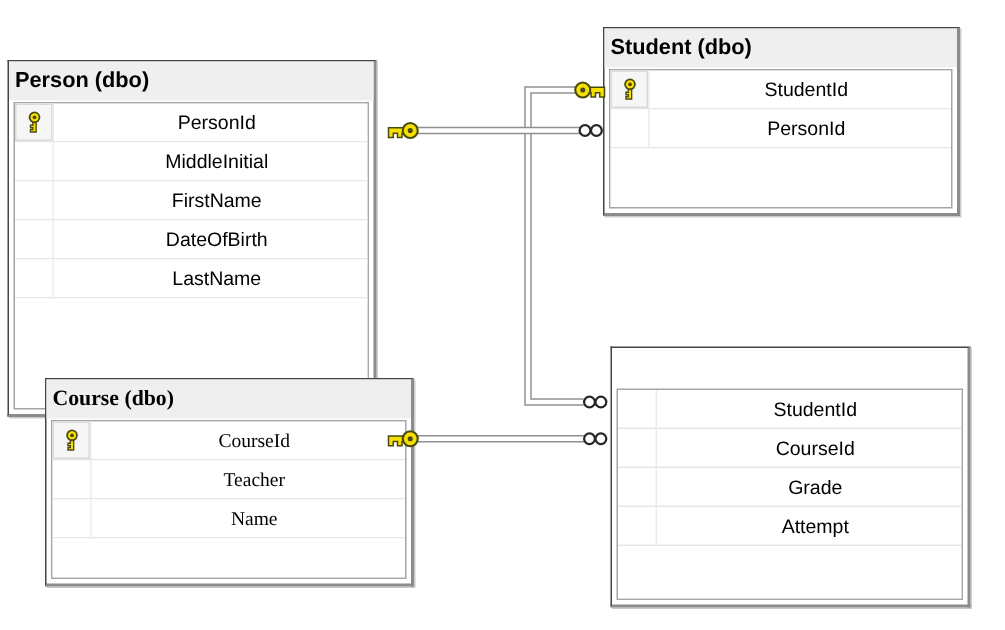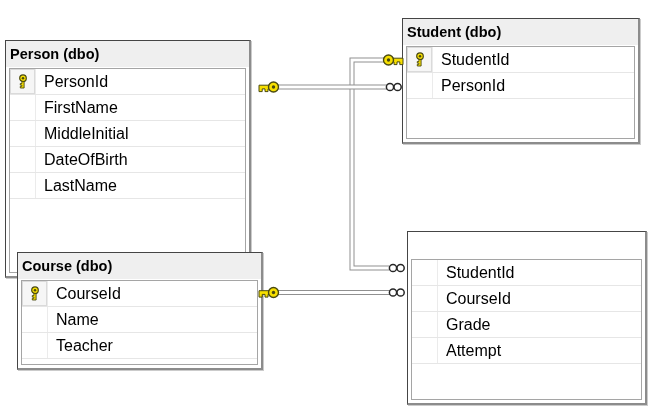--- a/index.html
+++ b/index.html
@@ -69,26 +69,27 @@
     display: flex;
     align-items: center;
     justify-content: center;
   }
   .kcell.pk {
     background: #f6f6f6;
     box-shadow: inset 0 0 0 1px #dadada;
   }
   .ncell {
     flex: 1;
-    font-size: 16px;
+    font-size: 13px;
     color: #000;
     line-height: 25px;
     padding-left: 8px;
     white-space: nowrap;
     overflow: hidden;
+    text-align: center;
   }
   
   #connector-layer {
     position: absolute;
     left: 0; top: 0;
     width: 670px;
     height: 420px;
     z-index: 10;
     pointer-events: none;
   }
@@ -106,25 +107,25 @@
           <svg width="10" height="16" viewBox="0 0 10 16">
             <path d="M3.9 6.6 H6.1 V14 H2.3 V12.3 H3.9 V11.1 H2.3 V9.5 H3.9 Z" fill="#f7df00" stroke="#4a4a10" stroke-width="0.9"></path>
             <circle cx="5" cy="4.2" r="3.3" fill="#f7df00" stroke="#4a4a10" stroke-width="1.2"></circle>
             <circle cx="5" cy="4.2" r="1.25" fill="#4a4a10"></circle>
           </svg>
         </div>
         <div class="ncell">PersonId</div>
       </div>
       <div class="trow">
         <div class="kcell"></div>
+        <div class="ncell">MiddleInitial</div>
+      </div>
+      <div class="trow">
+        <div class="kcell"></div>
         <div class="ncell">FirstName</div>
-      </div>
-      <div class="trow">
-        <div class="kcell"></div>
-        <div class="ncell">MiddleInitial</div>
       </div>
       <div class="trow">
         <div class="kcell"></div>
         <div class="ncell">DateOfBirth</div>
       </div>
       <div class="trow">
         <div class="kcell"></div>
         <div class="ncell">LastName</div>
       </div>
       <div class="trow filler"></div>
@@ -145,40 +146,40 @@
         <div class="ncell">StudentId</div>
       </div>
       <div class="trow">
         <div class="kcell"></div>
         <div class="ncell">PersonId</div>
       </div>
       <div class="trow filler"></div>
     </div>
   </div>
 
-  <div class="tbl" style="left:17px; top:252px; width:246px; height:118px;">
+  <div class="tbl" style="left:30px; top:252px; width:246px; height:139px;font-family:Liberation Serif, serif;">
     <div class="tbl-title">Course (dbo)</div>
     <div class="tbl-grid">
       <div class="trow">
         <div class="kcell pk">
           <svg width="10" height="16" viewBox="0 0 10 16">
             <path d="M3.9 6.6 H6.1 V14 H2.3 V12.3 H3.9 V11.1 H2.3 V9.5 H3.9 Z" fill="#f7df00" stroke="#4a4a10" stroke-width="0.9"></path>
             <circle cx="5" cy="4.2" r="3.3" fill="#f7df00" stroke="#4a4a10" stroke-width="1.2"></circle>
             <circle cx="5" cy="4.2" r="1.25" fill="#4a4a10"></circle>
           </svg>
         </div>
         <div class="ncell">CourseId</div>
       </div>
       <div class="trow">
         <div class="kcell"></div>
+        <div class="ncell">Teacher</div>
+      </div>
+      <div class="trow">
+        <div class="kcell"></div>
         <div class="ncell">Name</div>
-      </div>
-      <div class="trow">
-        <div class="kcell"></div>
-        <div class="ncell">Teacher</div>
       </div>
       <div class="trow filler"></div>
     </div>
   </div>
 
   <div class="tbl" style="left:407px; top:231px; width:240px; height:174px;">
     <div class="tbl-grid">
       <div class="trow">
         <div class="kcell"></div>
         <div class="ncell">StudentId</div>

